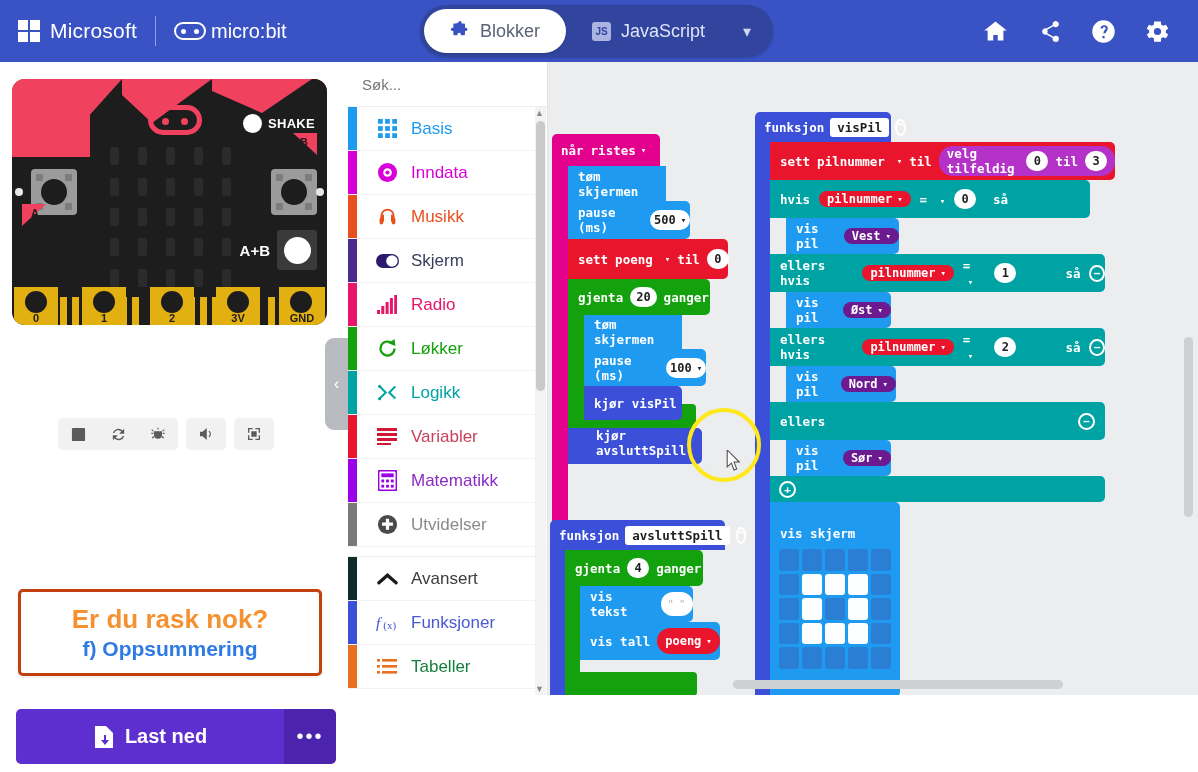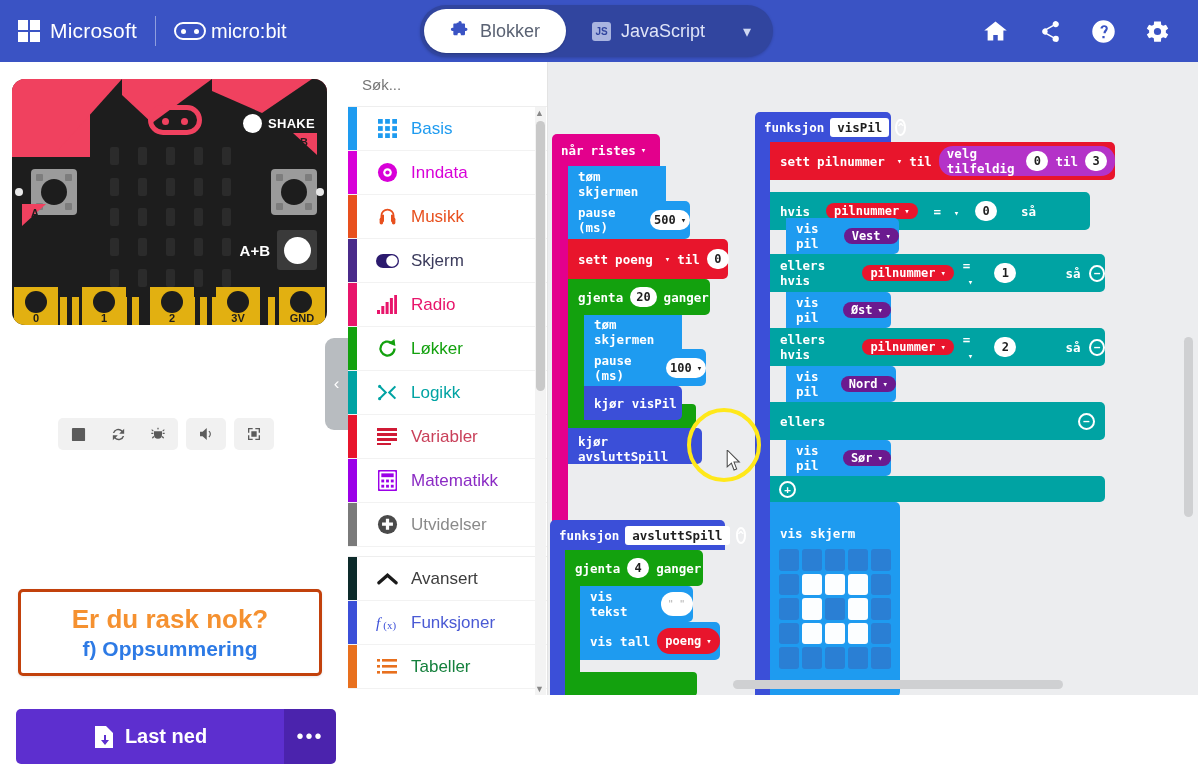--- a/index.html
+++ b/index.html
@@ -189,38 +189,38 @@
     background:#13a10e; border-radius:0 4px 4px 0; }
   #blk-tom2 { position:absolute; left:32px; top:181px; width:98px; height:34px;
     background:#1e9bf0; display:flex; align-items:center; padding-left:10px; }
   #blk-pause2 { position:absolute; left:32px; top:215px; width:122px; height:37px;
     background:#1e9bf0; border-radius:0 5px 5px 0; display:flex; align-items:center;
     padding-left:10px; gap:7px; }
   #blk-kjor1 { position:absolute; left:32px; top:252px; width:98px; height:34px;
     background:#3b4fd8; border-radius:0 5px 5px 0; display:flex; align-items:center;
     padding-left:10px; }
   #blk-kjor2 { position:absolute; left:16px; top:294px; width:134px; height:36px;
-    background:#3b4fd8; border-radius:0 5px 5px 0; display:flex; align-items:flex-end;
-    padding-left:10px; }
+    background:#3b4fd8; border-radius:0 5px 5px 0; display:flex; align-items:flex-start;
+    padding-left:28px; }
 
   
   #stack2 { position:absolute; left:207px; top:50px; }
   #blk-fn-vispil { position:absolute; left:0; top:0; width:136px; height:30px;
     background:#3b4fd8; border-radius:5px 5px 0 0; display:flex; align-items:center;
     padding-left:9px; gap:6px; }
   #stack2-spine { position:absolute; left:0; top:30px; width:15px; height:555px;
     background:#3b4fd8; }
   #blk-sett-pil { position:absolute; left:15px; top:30px; width:345px; height:38px;
     background:#e8152c; border-radius:0 5px 5px 0; display:flex; align-items:center;
     padding-left:10px; gap:7px; }
   #blk-velg { background:#b432c8; border-radius:14px; height:30px;
     display:flex; align-items:center; padding:0 8px; gap:7px; }
   #blk-hvis { position:absolute; left:15px; top:68px; width:320px; height:38px;
     background:#00a3a3; border-radius:0 5px 5px 0; display:flex; align-items:center;
-    padding-left:10px; gap:16px;margin-top:12px; }
+    padding-left:10px; gap:9px; }
   #blk-vispil-vest { position:absolute; left:31px; top:106px; width:113px; height:36px;
     background:#1e9bf0; border-radius:0 5px 5px 0; display:flex; align-items:center;
     padding-left:10px; gap:6px; }
   #blk-ellhvis1 { position:absolute; left:15px; top:142px; width:335px; height:38px;
     background:#00a3a3; border-radius:0 5px 5px 0; display:flex; align-items:center;
     padding-left:10px; gap:9px; }
   #blk-vispil-ost { position:absolute; left:31px; top:180px; width:105px; height:36px;
     background:#1e9bf0; border-radius:0 5px 5px 0; display:flex; align-items:center;
     padding-left:10px; gap:6px; }
   #blk-ellhvis2 { position:absolute; left:15px; top:216px; width:335px; height:38px;

